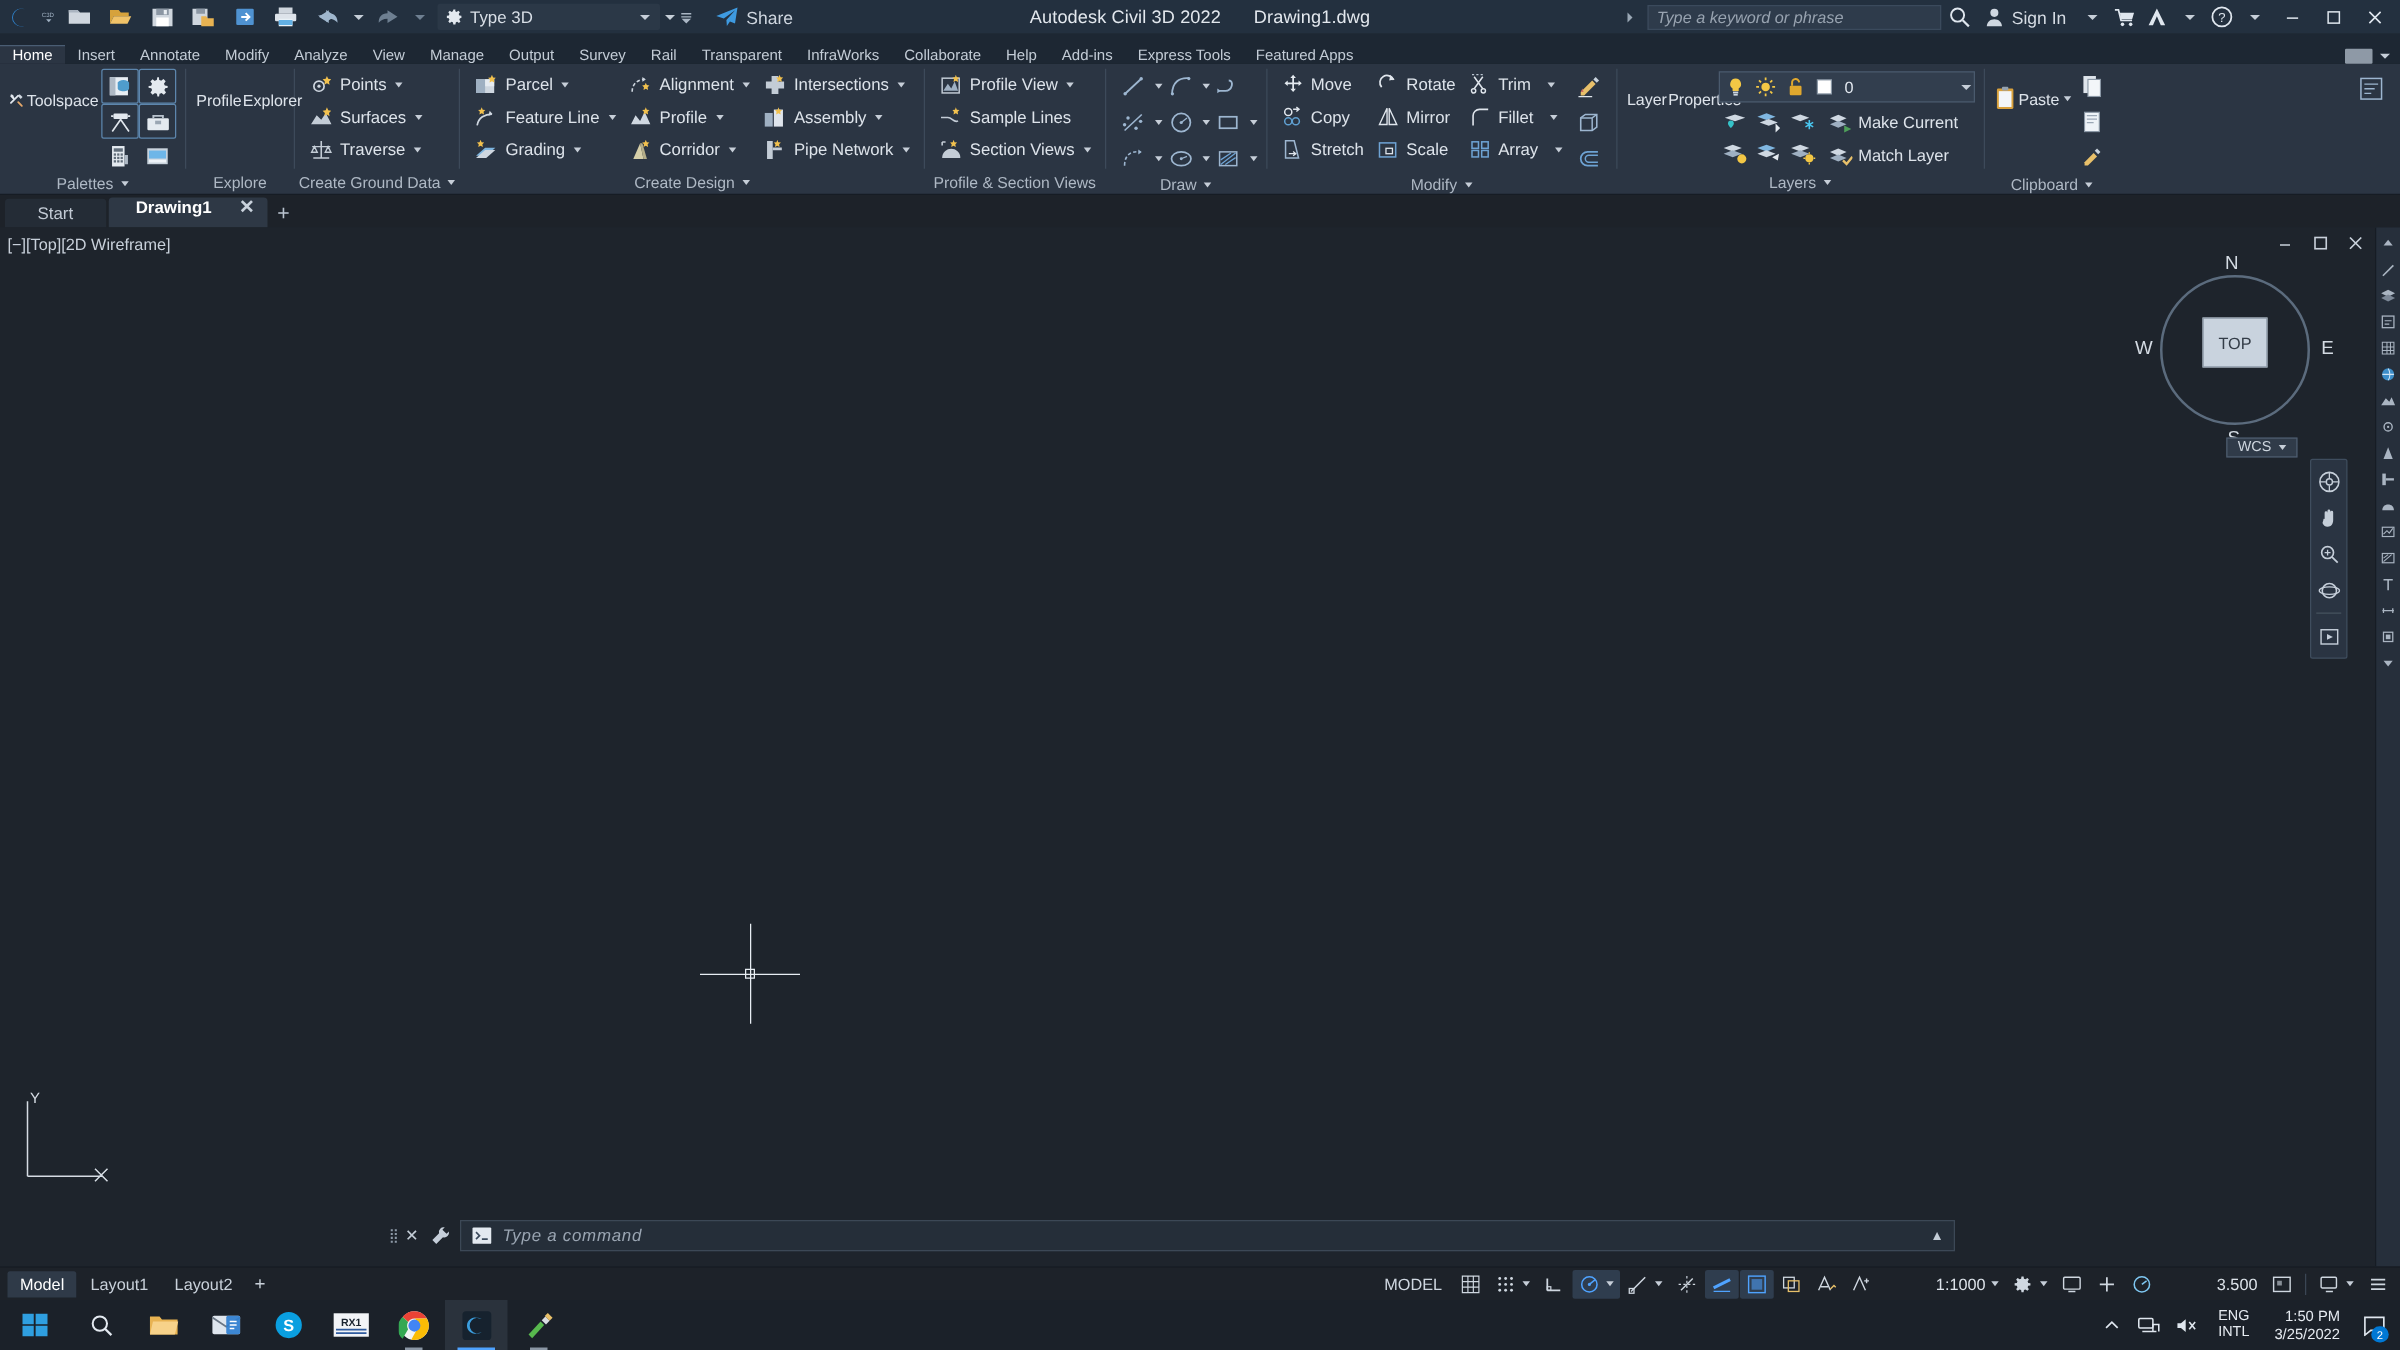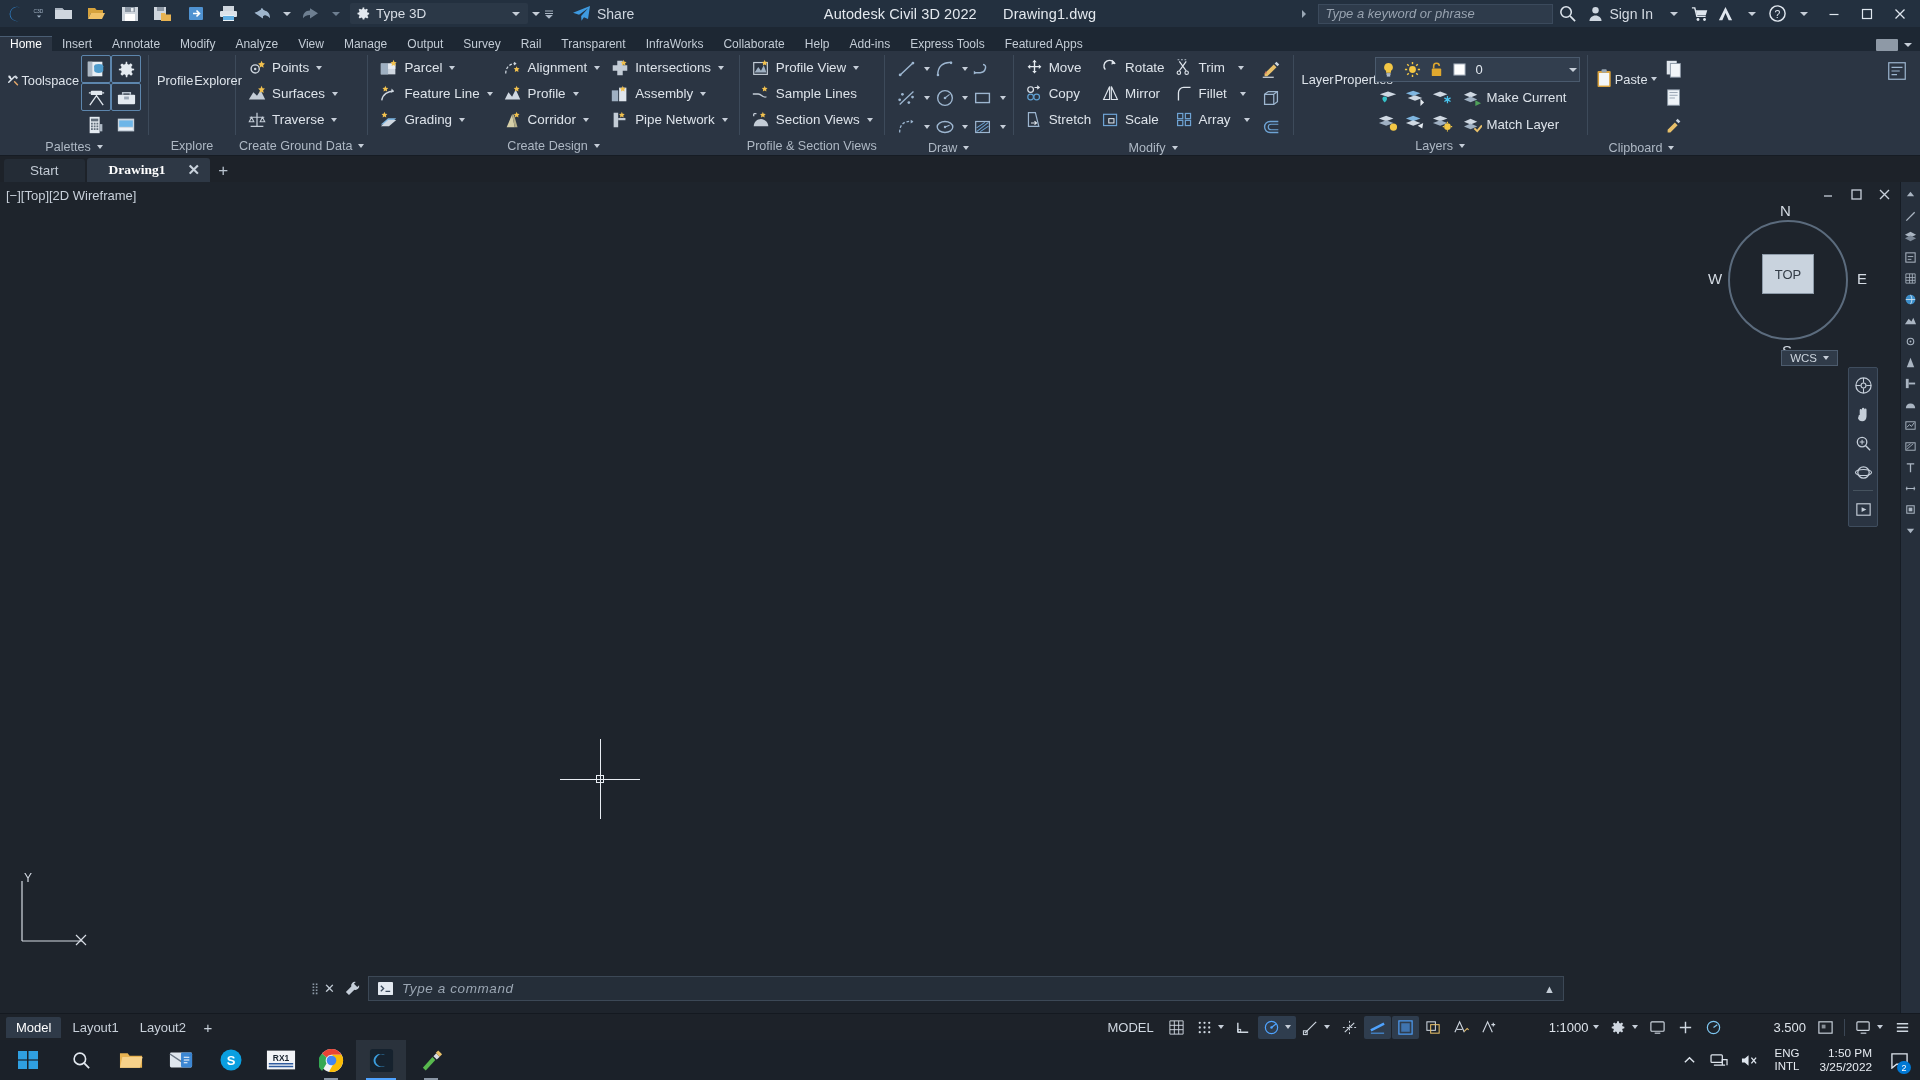--- a/index.html
+++ b/index.html
@@ -1061,21 +1061,21 @@
             <path d="M6 8h12M6 12h9M6 16h6" stroke="#9db6d0" stroke-width="1.2"></path>
           </svg>
       </div>
     </div>
   </div>
 
   <div style="height:26px;flex:0 0 26px;background:#1d2229;display:flex;align-items:flex-end;padding-left:4px;">
     <div style="height:23px;display:flex;align-items:center;padding:0 26px;background:#242c36;color:#c2cad4;font-size:13.5px;cursor:pointer;border-radius:3px 3px 0 0;">
       <span>Start</span>
     </div>
-    <div style="height:24px;display:flex;align-items:center;gap:22px;padding:0 10px 0 22px;background:#2e3845;color:#ffffff;font-size:13.5px;font-weight:bold;cursor:pointer;border-radius:3px 3px 0 0;margin-left:2px;font-family:Liberation Serif, serif;">
+    <div style="height:24px;display:flex;gap:22px;padding:0 10px 0 22px;background:#2e3845;color:#ffffff;font-size:13.5px;font-weight:bold;cursor:pointer;border-radius:3px 3px 0 0;margin-left:2px;">
       <span>Drawing1</span>
       <span style="font-size:15px;color:#c9d2dc;line-height:1;">✕</span>
     </div>
     <div style="width:26px;height:23px;display:flex;align-items:center;justify-content:center;color:#b9c3cf;font-size:17px;cursor:pointer;">+</div>
   </div>
 
   <div class="workarea">
     <div class="canvas">
 
       <div class="vp-label">

